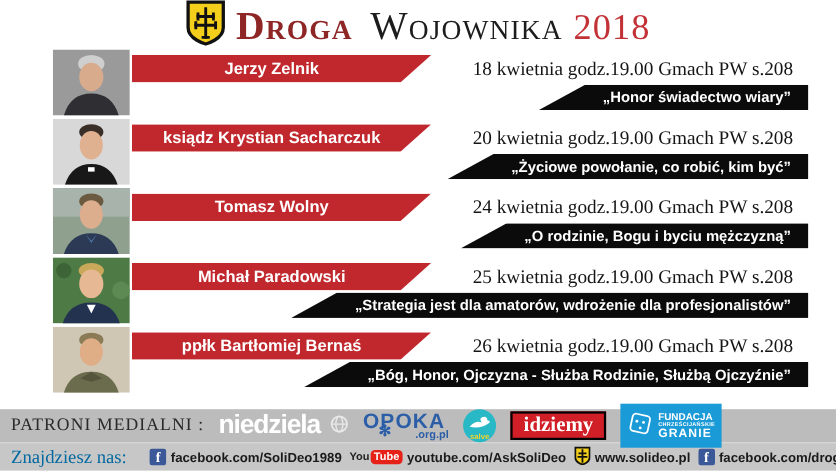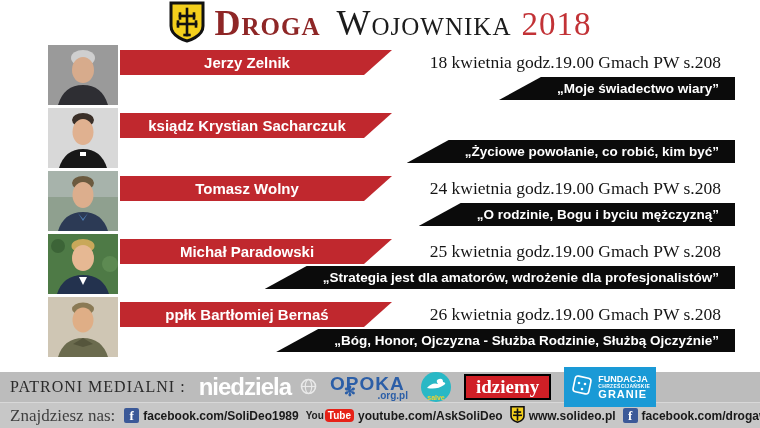--- a/index.html
+++ b/index.html
@@ -52,21 +52,21 @@
   .logo-fundacja { background:#1a9ad6; height:40px; display:flex; align-items:center; gap:4px;
                    padding:2px 6px; color:#fff; }
   .logo-fundacja .fx-text { line-height:1; text-align:left; }
   .logo-fundacja .fx1 { font-size:9px; font-weight:bold; }
   .logo-fundacja .fx2 { font-size:5px; font-weight:bold; letter-spacing:.3px; }
   .logo-fundacja .fx3 { font-size:11px; font-weight:bold; letter-spacing:1px; }
 
   
   .bottombar { height:26px; background:#c7c7c7; border-top:1px solid #d8d8d8;
                display:flex; align-items:center; gap:7px; padding:0 4px 0 10px; }
-  .findus { font-family:"Liberation Serif", serif; font-size:17px; color:#404040; white-space:nowrap; margin-right:2px; }
+  .findus { font-family:"Liberation Serif", serif; font-size:17px; color:#0369a1; white-space:nowrap; margin-right:14px; }
   .link-item { display:flex; align-items:center; gap:4px; font-weight:bold; font-size:12px;
                color:#1a1a1a; white-space:nowrap; }
   .fb-icon { width:15px; height:15px; background:#3b5998; color:#fff; border-radius:2px;
              font-family:"Liberation Serif", serif; font-weight:bold; font-size:13px;
              text-align:center; line-height:15px; flex:none; }
   .yt-icon { display:flex; align-items:center; flex:none; font-size:10px; font-weight:bold; }
   .yt-you { color:#222; }
   .yt-tube { background:#e62117; color:#fff; border-radius:4px; padding:0 3px; margin-left:1px; line-height:13px; }
   .shield-small { flex:none; }
 </style>
@@ -106,38 +106,39 @@
         <ellipse cx="35" cy="25" rx="11" ry="13" fill="#d7ab8c"></ellipse>
         <path d="M10 60 q6 -20 25 -20 q19 0 25 20 z" fill="#2e2e33"></path>
         </svg>
     </div>
     <div class="row-content">
       <div class="name-line">
         <div class="name-banner">Jerzy Zelnik</div>
         <div class="date">18 kwietnia godz.19.00 Gmach PW s.208</div>
       </div>
       <div class="quote-line">
-        <span class="quote-banner">„Moje świadectwo wiary”</span>
+        <span class="quote-banner">„Honor świadectwo wiary”</span>
       </div>
     </div>
   </div>
 
   <div class="row">
     <div class="photo">
       <svg viewBox="0 0 70 60">
           <rect width="70" height="60" fill="#d8d8d8"></rect>
         <ellipse cx="35" cy="12" rx="11" ry="7" fill="#3a2f28"></ellipse>
         <ellipse cx="35" cy="24" rx="10.5" ry="13" fill="#e0b190"></ellipse>
         <path d="M11 60 q6 -19 24 -19 q18 0 24 19 z" fill="#181818"></path>
         <rect x="32" y="44" width="6" height="4" fill="#fff"></rect>
         </svg>
     </div>
     <div class="row-content">
       <div class="name-line">
         <div class="name-banner">ksiądz Krystian Sacharczuk</div>
+        <div class="date">20 kwietnia godz.19.00 Gmach PW s.208</div>
       </div>
       <div class="quote-line">
         <span class="quote-banner">„Życiowe powołanie, co robić, kim być”</span>
       </div>
     </div>
   </div>
 
   <div class="row">
     <div class="photo">
       <svg viewBox="0 0 70 60">

